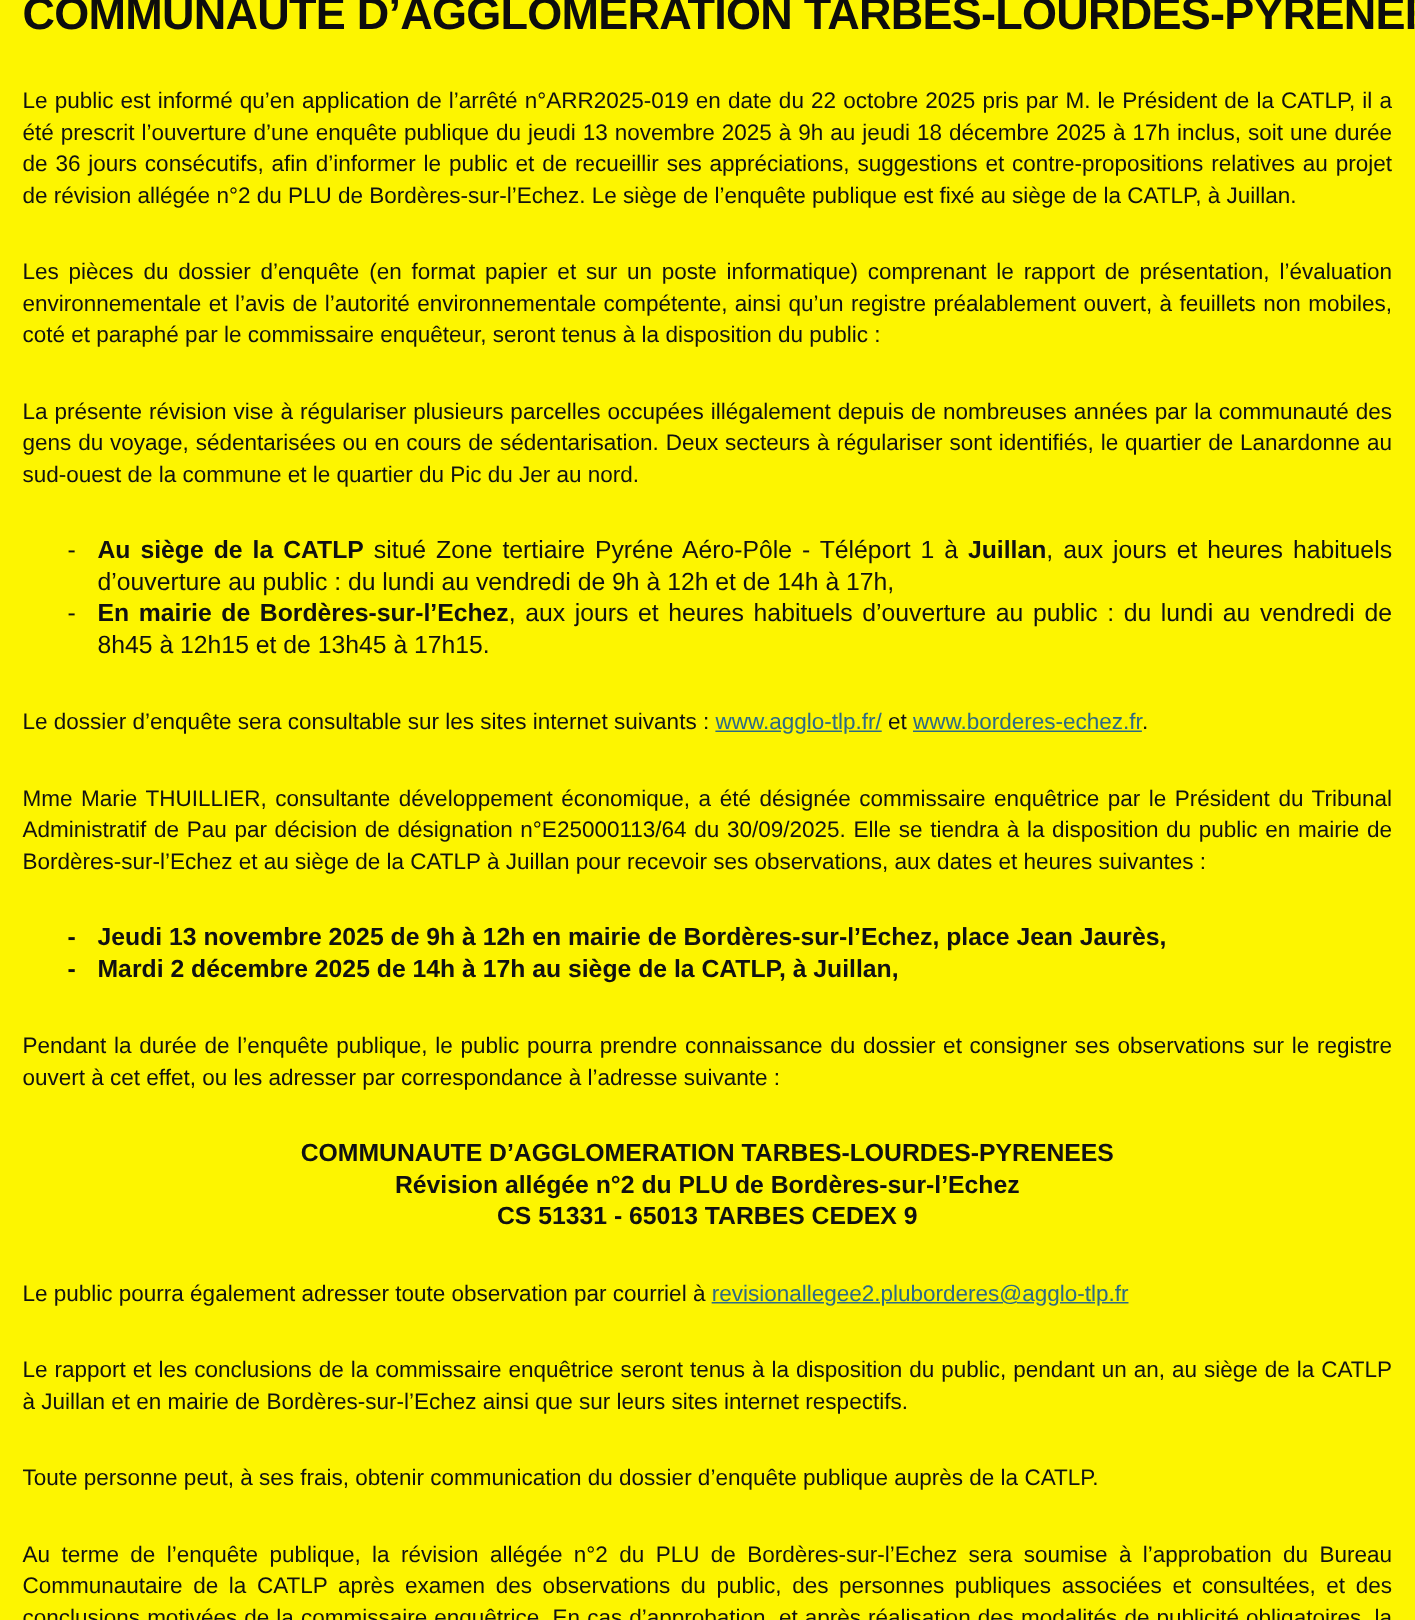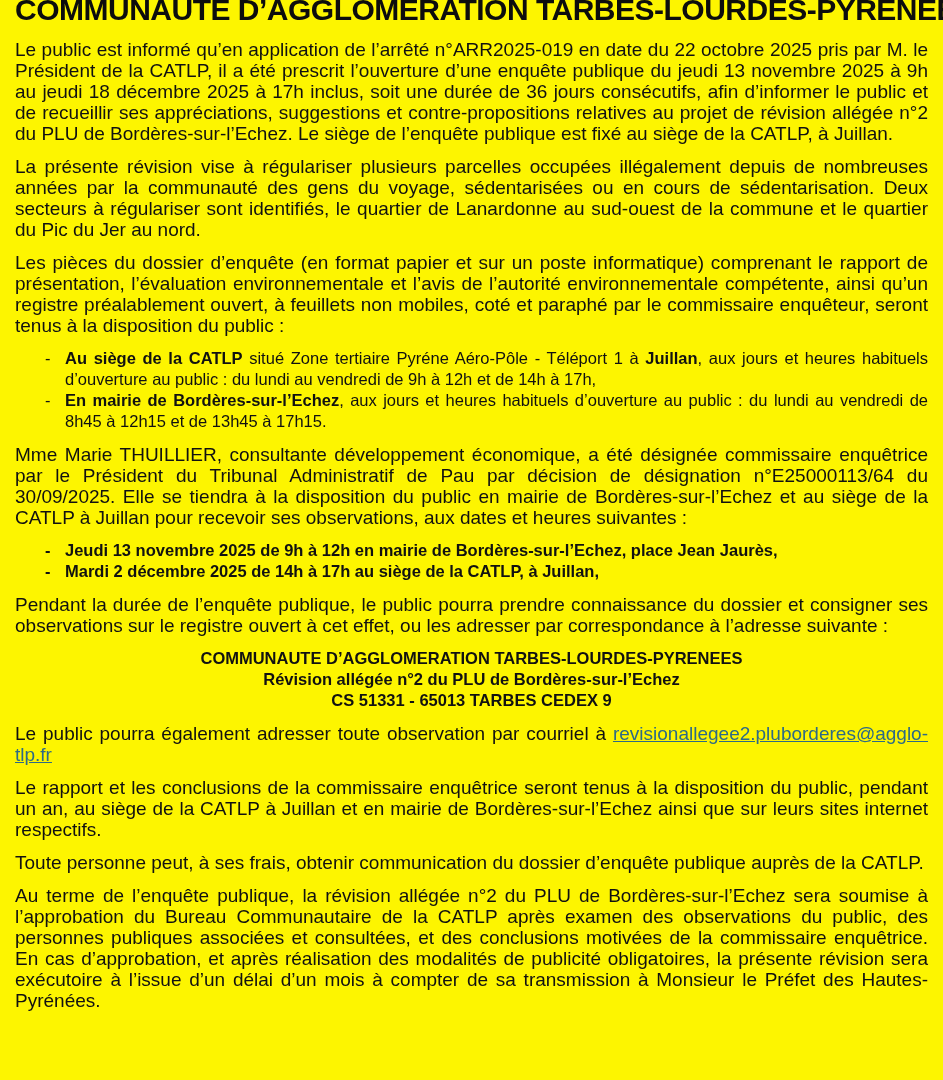--- a/index.html
+++ b/index.html
@@ -31,22 +31,22 @@
   }
   .subtitle {
     margin-top: 16px;
     font-size: 20px;
     font-weight: bold;
     text-align: center;
     line-height: 26px;
     color: #0d0d0d;
   }
   .para {
-    margin: 12px 0;
-    font-size: 19px;
+    margin: 30px 0;
+    font-size: 15px;
     line-height: 21px;
     text-align: justify;
   }
   ul.dash-list {
     list-style: none;
     margin: 11px 0;
     padding: 0;
     font-size: 16.5px;
     line-height: 21px;
   }
@@ -82,29 +82,30 @@
 <body>
 
 <div class="page">
   <div class="content">
 
     <div class="org-title">COMMUNAUTE D’AGGLOMERATION TARBES-LOURDES-PYRENEES</div>
 
 
     <p class="para">Le public est informé qu’en application de l’arrêté n°ARR2025-019 en date du 22 octobre 2025 pris par M. le Président de la CATLP, il a été prescrit l’ouverture d’une enquête publique du jeudi 13 novembre 2025 à 9h au jeudi 18 décembre 2025 à 17h inclus, soit une durée de 36 jours consécutifs, afin d’informer le public et de recueillir ses appréciations, suggestions et contre-propositions relatives au projet de révision allégée n°2 du PLU de Bordères-sur-l’Echez. Le siège de l’enquête publique est fixé au siège de la CATLP, à Juillan.</p>
 
+    <p class="para">Les pièces du dossier d’enquête (en format papier et sur un poste informatique) comprenant le rapport de présentation, l’évaluation environnementale et l’avis de l’autorité environnementale compétente, ainsi qu’un registre préalablement ouvert, à feuillets non mobiles, coté et paraphé par le commissaire enquêteur, seront tenus à la disposition du public :</p>
+
     <p class="para">La présente révision vise à régulariser plusieurs parcelles occupées illégalement depuis de nombreuses années par la communauté des gens du voyage, sédentarisées ou en cours de sédentarisation. Deux secteurs à régulariser sont identifiés, le quartier de Lanardonne au sud-ouest de la commune et le quartier du Pic du Jer au nord.</p>
-
-    <p class="para">Les pièces du dossier d’enquête (en format papier et sur un poste informatique) comprenant le rapport de présentation, l’évaluation environnementale et l’avis de l’autorité environnementale compétente, ainsi qu’un registre préalablement ouvert, à feuillets non mobiles, coté et paraphé par le commissaire enquêteur, seront tenus à la disposition du public :</p>
 
     <ul class="dash-list">
       <li><span class="bold">Au siège de la CATLP</span><span> situé Zone tertiaire Pyréne Aéro-Pôle - Téléport 1 à </span><span class="bold">Juillan</span><span>, aux jours et heures habituels d’ouverture au public : du lundi au vendredi de 9h à 12h et de 14h à 17h,</span></li>
       <li><span class="bold">En mairie de Bordères-sur-l’Echez</span><span>, aux jours et heures habituels d’ouverture au public : du lundi au vendredi de 8h45 à 12h15 et de 13h45 à 17h15.</span></li>
     </ul>
 
+    <p class="para"><span>Le dossier d’enquête sera consultable sur les sites internet suivants : </span><a class="link">www.agglo-tlp.fr/</a><span> et </span><a class="link">www.borderes-echez.fr</a><span>.</span></p>
 
     <p class="para">Mme Marie THUILLIER, consultante développement économique, a été désignée commissaire enquêtrice par le Président du Tribunal Administratif de Pau par décision de désignation n°E25000113/64 du 30/09/2025. Elle se tiendra à la disposition du public en mairie de Bordères-sur-l’Echez et au siège de la CATLP à Juillan pour recevoir ses observations, aux dates et heures suivantes :</p>
 
     <ul class="dash-list bold-items">
       <li>Jeudi 13 novembre 2025 de 9h à 12h en mairie de Bordères-sur-l’Echez, place Jean Jaurès,</li>
       <li>Mardi 2 décembre 2025 de 14h à 17h au siège de la CATLP, à Juillan,</li>
     </ul>
 
     <p class="para">Pendant la durée de l’enquête publique, le public pourra prendre connaissance du dossier et consigner ses observations sur le registre ouvert à cet effet, ou les adresser par correspondance à l’adresse suivante :</p>
 

